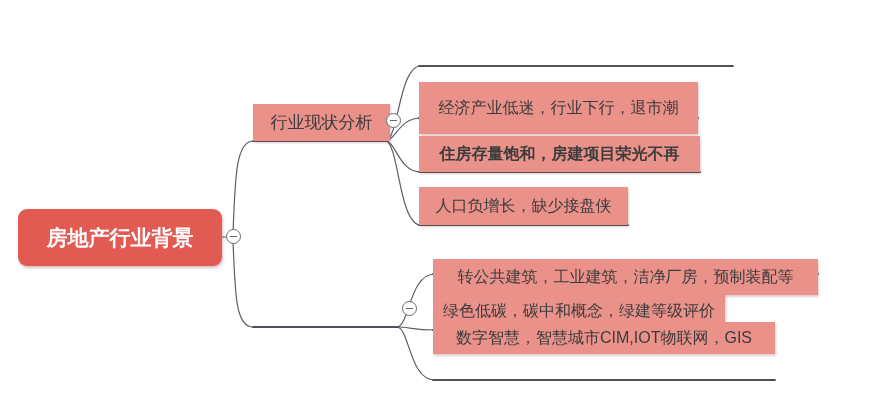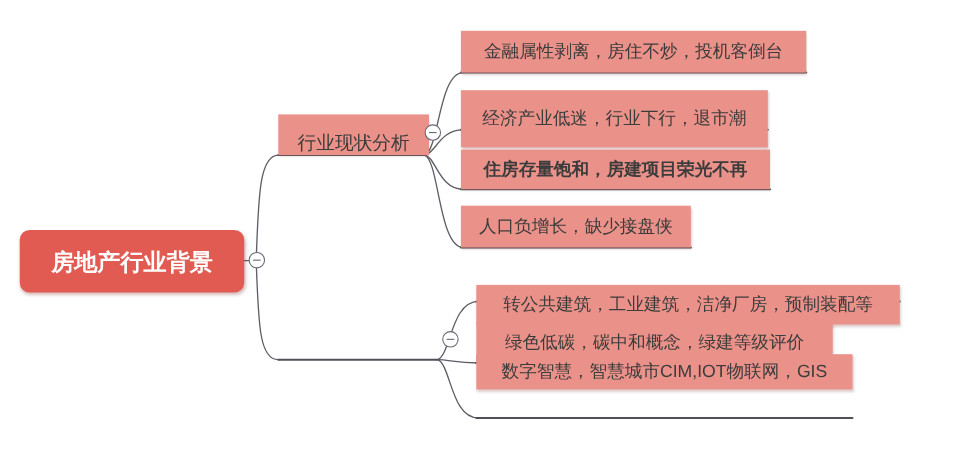--- a/index.html
+++ b/index.html
@@ -38,28 +38,28 @@
     color: #ffffff;
     font-weight: bold;
     font-size: 21px;
     border-radius: 9px;
     box-shadow: 1px 2px 3px rgba(120, 40, 40, 0.3);
   }
   .branch-node { font-size: 17px; font-weight: 500; }
 
   
   .n-root { left: 18px;  top: 209px; width: 204px; height: 57px; }
-  .n-b1   { left: 253px; top: 104px; width: 137px; height: 37px; align-items: flex-end; }
+  .n-b1   { left: 253px; top: 104px; width: 137px; height: 37px; }
   .n-b2   { left: 253px; top: 291px; width: 144px; height: 36px; }
   .n-l1   { left: 419px; top: 28px;  width: 314px; height: 38px; }
   .n-l2   { left: 419px; top: 82px;  width: 279px; height: 52px; }
   .n-l3   { left: 419px; top: 136px; width: 281px; height: 36px; font-weight: bold; }
   .n-l4   { left: 419px; top: 187px; width: 209px; height: 38px; }
   .n-l5   { left: 433px; top: 238px; width: 385px; height: 36px; margin-top: 21px; }
-  .n-l6   { left: 433px; top: 293px; width: 324px; height: 37px; }
+  .n-l6   { left: 433px; top: 293px; width: 292px; height: 37px; }
   .n-l7   { left: 433px; top: 322px; width: 342px; height: 32px; }
 
   .collapse-btn {
     position: absolute;
     width: 15px; height: 15px;
     border-radius: 50%;
     background: #ffffff;
     border: 1px solid #6B6977;
     box-sizing: border-box;
     display: flex;
@@ -110,23 +110,20 @@
   </svg>
 
   <div class="node root-node n-root">
     <span>房地产行业背景</span>
   </div>
 
   <div class="node branch-node n-b1">
     <span>行业现状分析</span>
   </div>
 
-  <div class="node n-l1">
-    <span>金融属性剥离，房住不炒，投机客倒台</span>
-  </div>
   <div class="node n-l2">
     <span>经济产业低迷，行业下行，退市潮</span>
   </div>
   <div class="node n-l3">
     <span>住房存量饱和，房建项目荣光不再</span>
   </div>
   <div class="node n-l4">
     <span>人口负增长，缺少接盘侠</span>
   </div>
 

